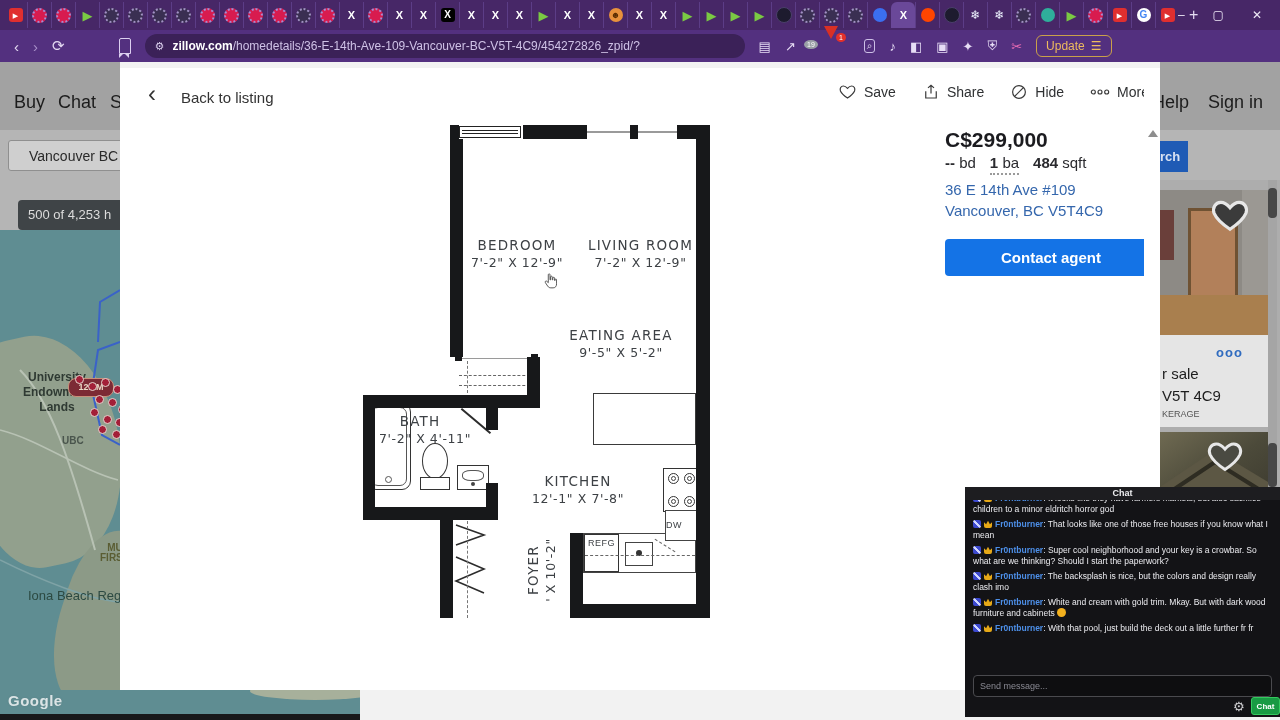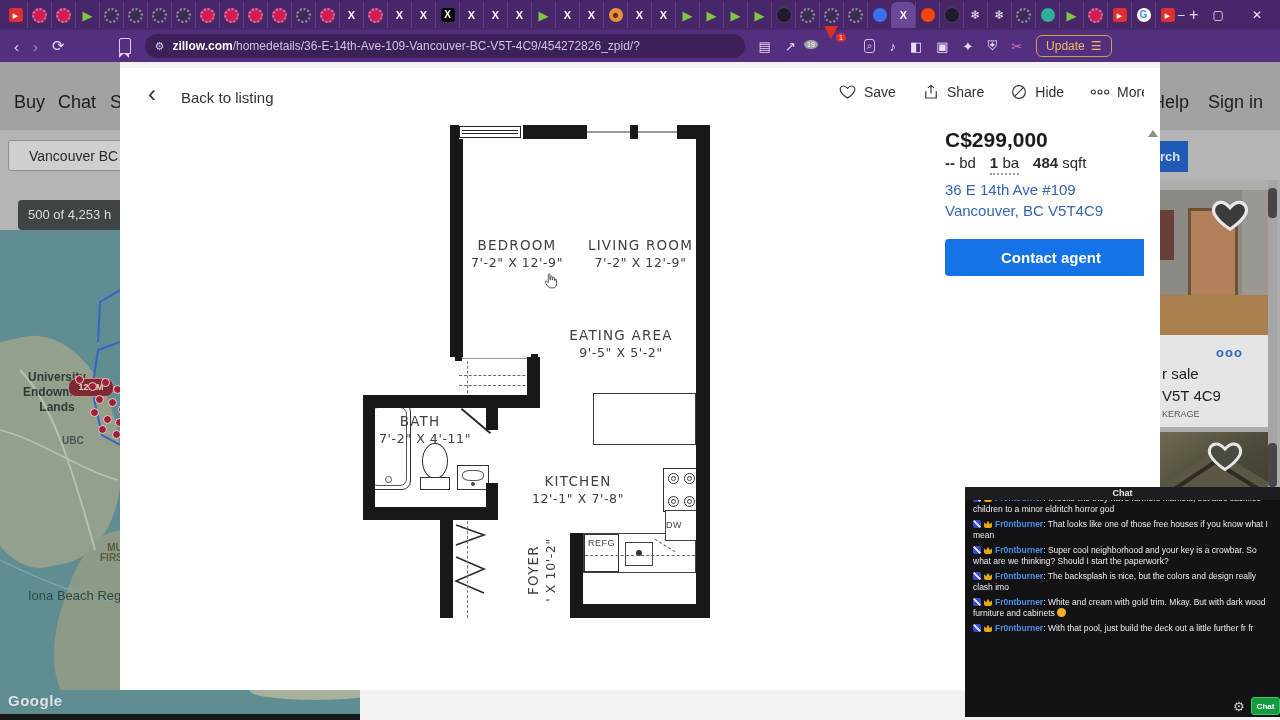--- a/index.html
+++ b/index.html
@@ -543,15 +543,16 @@
   <div id="chat-msgs">
       <div class="inner" id="chat-inner">
         <div class="msg"><span class="bdg sword"></span><span class="bdg crown"></span><span class="un" style="color: rgb(77, 143, 232);">Fr0ntburner</span><span>: It looks like they have farmers markets, but also sacrifice children to a minor eldritch horror god</span></div>
         <div class="msg"><span class="bdg sword"></span><span class="bdg crown"></span><span class="un" style="color: rgb(77, 143, 232);">Fr0ntburner</span><span>: That looks like one of those free houses if you know what I mean</span></div>
         <div class="msg"><span class="bdg sword"></span><span class="bdg crown"></span><span class="un" style="color: rgb(77, 143, 232);">Fr0ntburner</span><span>: Super cool neighborhood and your key is a crowbar. So what are we thinking? Should I start the paperwork?</span></div>
         <div class="msg"><span class="bdg sword"></span><span class="bdg crown"></span><span class="un" style="color: rgb(77, 143, 232);">Fr0ntburner</span><span>: The backsplash is nice, but the colors and design really clash imo</span></div>
         <div class="msg"><span class="bdg sword"></span><span class="bdg crown"></span><span class="un" style="color: rgb(77, 143, 232);">Fr0ntburner</span><span>: White and cream with gold trim. Mkay. But with dark wood furniture and cabinets</span><span class="emote"></span></div>
         <div class="msg"><span class="bdg sword"></span><span class="bdg crown"></span><span class="un" style="color: rgb(77, 143, 232);">Fr0ntburner</span><span>: With that pool, just build the deck out a little further fr fr</span></div>
       </div>
     </div>
+  <input id="chat-input" placeholder="Send message..." style="">
   <span id="gear">⚙</span>
   <div id="chat-send">Chat</div>
 </div>
 
 </body></html>

